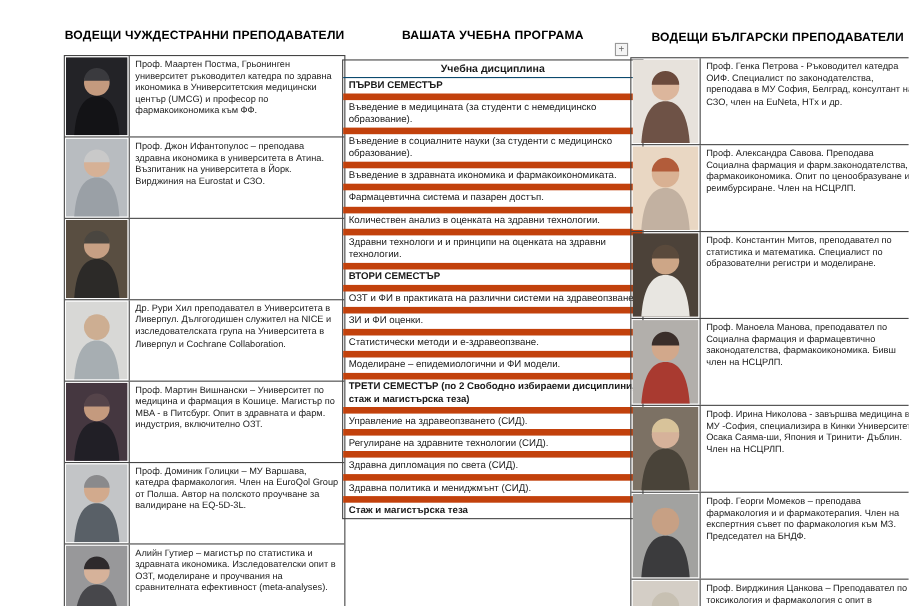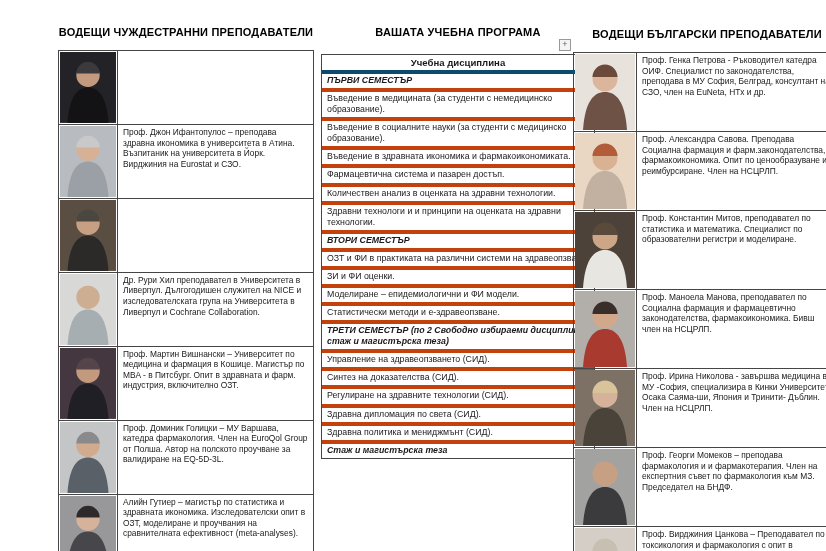--- a/index.html
+++ b/index.html
@@ -2,21 +2,21 @@
 <html><head>
 <meta charset="utf-8">
 <style>
   html,body { margin:0; padding:0; background:#ffffff; }
   #canvas {
     position:relative; width:826px; height:551px; background:#ffffff;
     font-family:"Liberation Sans", sans-serif; color:#1a1a1a; overflow:hidden;margin-left:28px;
   }
   .col { position:absolute; }
   .col-left  { left:30px;  top:26px; width:256px; }
-  .col-mid   { left:293px; top:26px; width:274px; }
+  .col-mid   { left:283px; top:26px; width:274px; }
   .col-right { left:545px; top:28px; width:268px; }
 
   .col-title {
     margin:0 0 12px 0; font-size:11px; font-weight:bold; color:#000;
     text-align:center; letter-spacing:0.2px;
   }
 
   
   .lect-table { border:1px solid #454545; }
   .lect-row { display:flex; align-items:stretch; }
@@ -24,25 +24,25 @@
   .photo-cell { flex:0 0 56px; border-right:1px solid #454545; padding:1px; display:flex; }
   .col-right .photo-cell { flex-basis:60px; }
   .photo-cell svg { width:100%; height:auto; min-height:40px; display:block; flex:1; }
   .bio-cell { flex:1; padding:2px 5px 3px 5px; font-size:8.4px; line-height:1.26; }
   .col-right .bio-cell { font-size:8.4px; line-height:1.25; }
 
   
   .prog-table { border:1px solid #454545; margin-top:16px; }
   .prog-header {
     text-align:center; font-weight:bold; font-size:9.6px; padding:2px 4px;
-    border-bottom:4px solid #0c4a6e;
+    border-bottom:1px solid #0c4a6e;
   }
   .prog-row { font-size:8.8px; line-height:1.26; padding:1px 5px 2px 5px; }
-  #prog-rows .prog-row + .prog-row { border-top:4px solid #c2410c; }
-  .prog-row.bold { font-weight:bold;font-style:italic; }
+  #prog-rows .prog-row + .prog-row { border-top:6px solid #c2410c; }
+  .prog-row.bold { font-weight:bold; }
 
   
   .table-wrap { position:relative; }
   .move-handle {
     position:absolute; left:-14px; top:-13px; width:10px; height:10px;
     border:1px solid #999; background:#f4f4f4; color:#666;
     font-size:9px; line-height:9px; text-align:center; cursor:move;
   }
 </style>
 </head>
@@ -55,20 +55,21 @@
     <div class="lect-table rows" id="left-lect">
         <div class="lect-row">
           <div class="photo-cell">
             <svg viewBox="0 0 60 76" preserveAspectRatio="none">
               <rect width="60" height="76" fill="#232327"></rect>
               <path d="M30 38 C19 38 10 47 8 76 L52 76 C50 47 41 38 30 38 Z" fill="#131316"></path>
               <circle cx="30" cy="25" r="12.5" fill="#c49a7e"></circle>
               <path d="M17.5 23 a12.5 12.5 0 0 1 25 0 z" fill="#3a3a3e"></path>
             </svg>
           </div>
+          <div class="bio-cell">Проф. Маартен Постма, Грьонинген университет ръководител катедра по здравна икономика в Университетския медицински център (UMCG) и професор по фармакоикономика към ФФ.</div>
         </div>
         <div class="lect-row">
           <div class="photo-cell">
             <svg viewBox="0 0 60 76" preserveAspectRatio="none">
               <rect width="60" height="76" fill="#b8bcc0"></rect>
               <path d="M30 38 C19 38 10 47 8 76 L52 76 C50 47 41 38 30 38 Z" fill="#9aa0a6"></path>
               <circle cx="30" cy="25" r="12.5" fill="#d6b196"></circle>
               <path d="M17.5 23 a12.5 12.5 0 0 1 25 0 z" fill="#c9c9c9"></path>
             </svg>
           </div>
@@ -138,25 +139,24 @@
           <div class="prog-row bold">ПЪРВИ СЕМЕСТЪР</div>
           <div class="prog-row">Въведение в медицината (за студенти с немедицинско образование).</div>
           <div class="prog-row">Въведение в социалните науки (за студенти с медицинско образование).</div>
           <div class="prog-row">Въведение в здравната икономика и фармакоикономиката.</div>
           <div class="prog-row">Фармацевтична система и пазарен достъп.</div>
           <div class="prog-row">Количествен анализ в оценката на здравни технологии.</div>
           <div class="prog-row">Здравни технологи и и принципи на оценката на здравни технологии.</div>
           <div class="prog-row bold">ВТОРИ СЕМЕСТЪР</div>
           <div class="prog-row">ОЗТ и ФИ в практиката на различни системи на здравеопзване.</div>
           <div class="prog-row">ЗИ и ФИ оценки.</div>
+          <div class="prog-row">Статистически методи и е-здравеопзване.</div>
           <div class="prog-row">Моделиране – епидемиологични и ФИ модели.</div>
-          <div class="prog-row">Статистически методи и е-здравеопзване.</div>
           <div class="prog-row bold">ТРЕТИ СЕМЕСТЪР (по 2 Свободно избираеми дисциплини, стаж и магистърска теза)</div>
           <div class="prog-row">Управление на здравеопзването (СИД).</div>
-          <div class="prog-row">Синтез на доказателства (СИД).</div>
           <div class="prog-row">Регулиране на здравните технологии (СИД).</div>
           <div class="prog-row">Здравна дипломация по света (СИД).</div>
           <div class="prog-row">Здравна политика и мениджмънт (СИД).</div>
           <div class="prog-row bold">Стаж и магистърска теза</div>
         </div>
     </div>
   </section>
 
   <section class="col col-right">
     <h2 class="col-title">ВОДЕЩИ БЪЛГАРСКИ ПРЕПОДАВАТЕЛИ</h2>

